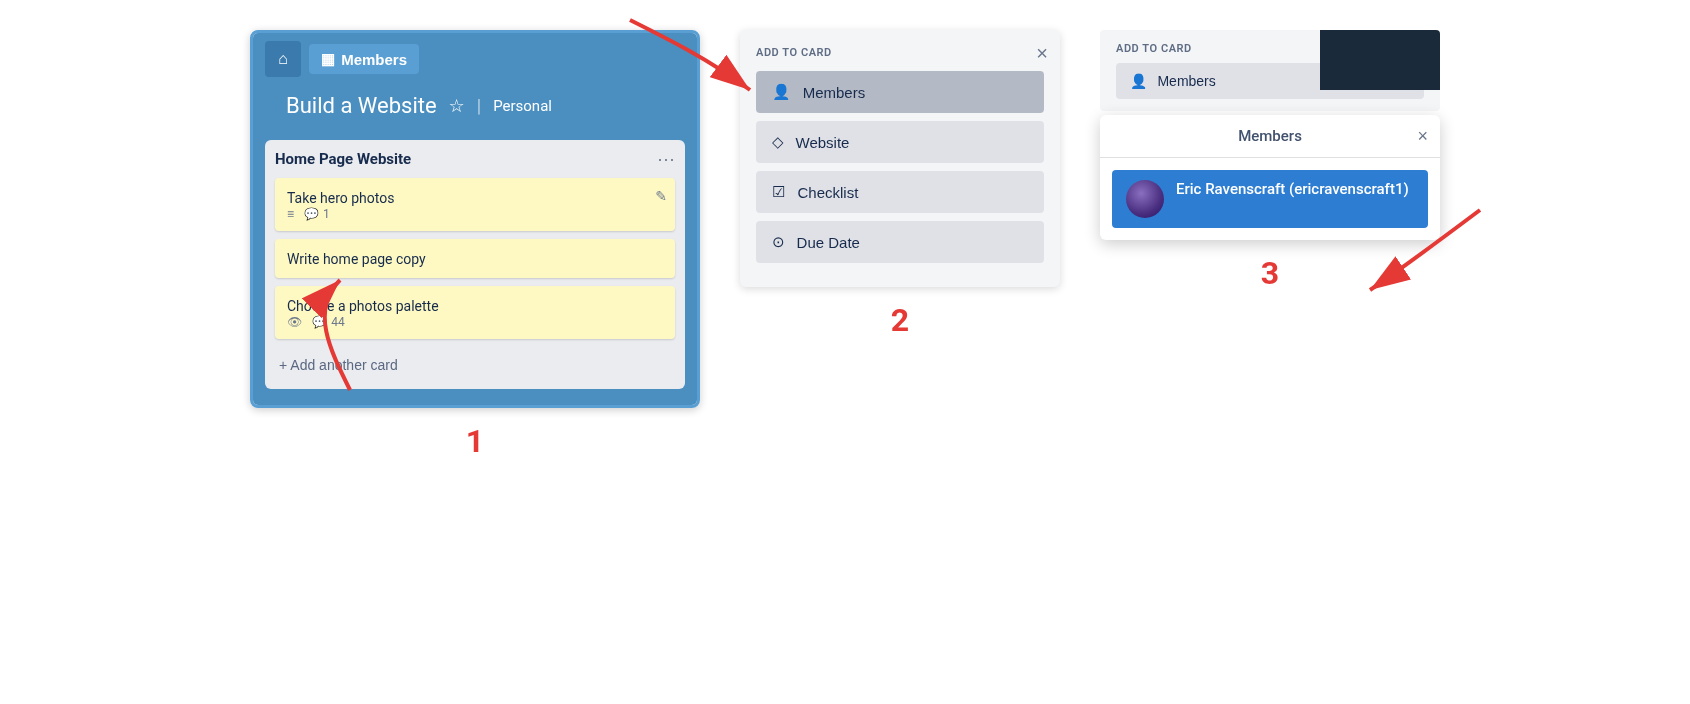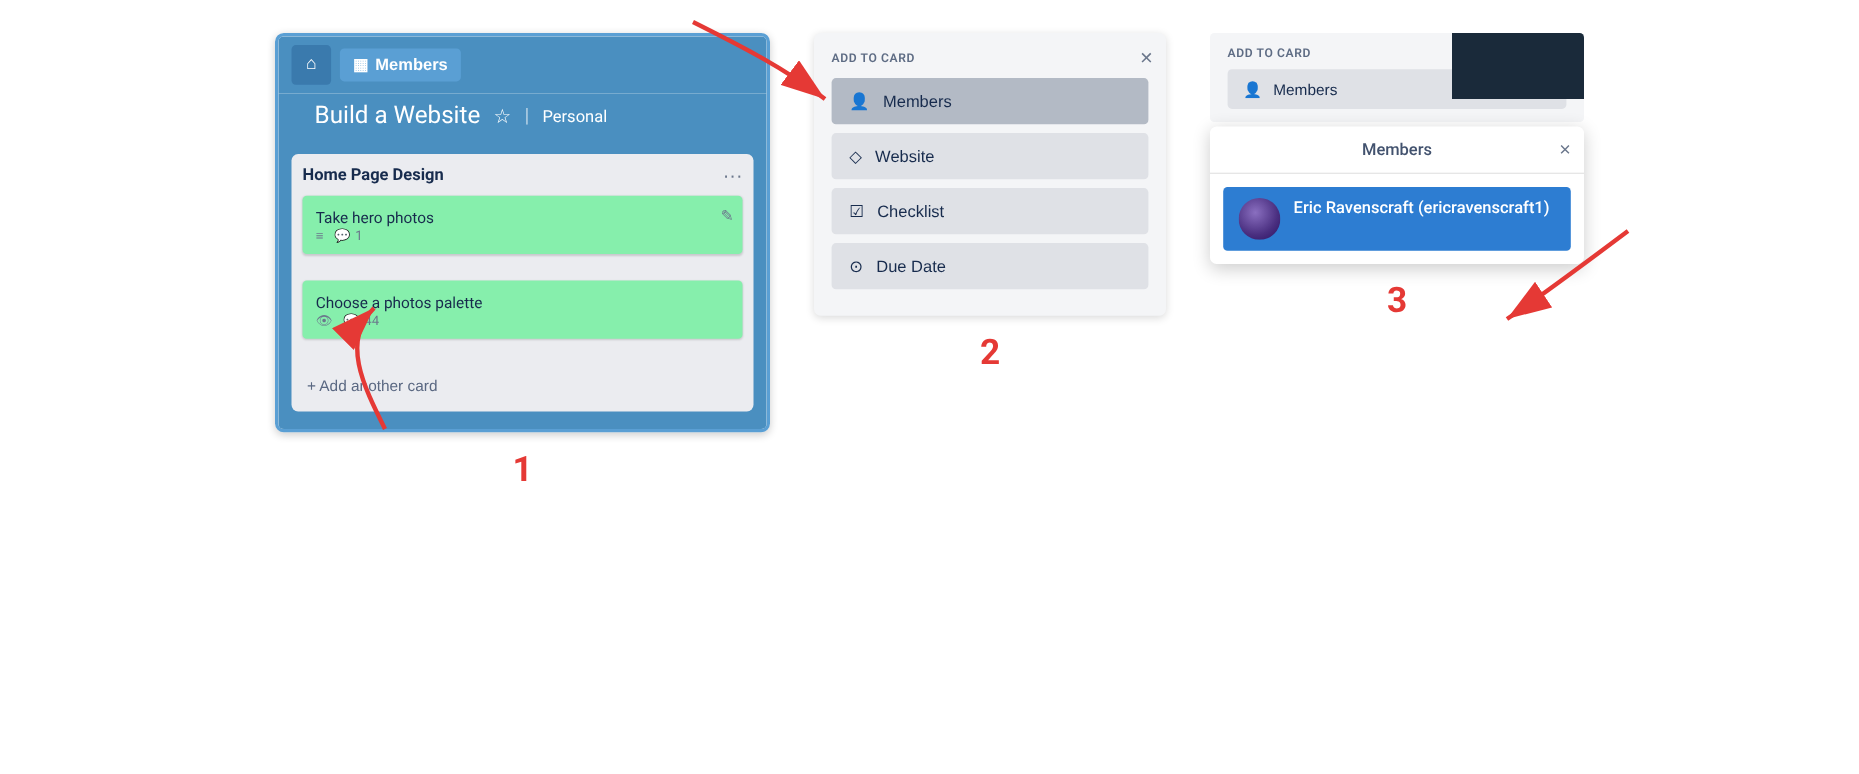--- a/index.html
+++ b/index.html
@@ -134,24 +134,24 @@
     .list-menu-btn {
       background: none;
       border: none;
       cursor: pointer;
       color: #6b778c;
       font-size: 18px;
       line-height: 1;
     }
 
     .card {
-      background: #86efac;
+      background: #fef9c3;
       border-radius: 4px;
       padding: 10px 12px;
-      margin-bottom: 24px;
+      margin-bottom: 8px;
       box-shadow: 0 1px 2px rgba(0,0,0,0.15);
       position: relative;
     }
 
     .card-title {
       font-size: 14px;
       color: #172b4d;
       margin-bottom: 6px;
     }
 
@@ -427,40 +427,43 @@
         <span class="board-title">Build a Website</span>
         <span class="star-icon">☆</span>
         <span class="separator">|</span>
         <span class="board-personal">Personal</span>
       </div>
 
       <div class="board-body">
         <div class="list-container">
           
           <div class="list-header">
-            <span class="list-title">Home Page Design</span>
+            <span class="list-title">Home Page Website</span>
             <button class="list-menu-btn">···</button>
           </div>
 
           
           <div class="card">
             <span class="card-title">Take hero photos</span>
             <span class="card-edit-icon">✎</span>
             <div class="card-meta">
               <span class="card-meta-item">
                 <span>≡</span>
               </span>
               <span class="card-meta-item">
                 <span>💬</span>
                 <span>1</span>
               </span>
             </div>
           </div>
 
           
+          <div class="card">
+            <span class="card-title">Write home page copy</span>
+          </div>
 
           
           <div class="card">
             <span class="card-title">Choose a photos palette</span>
             <div class="card-meta">
               <span class="card-meta-item">
                 <span>👁</span>
               </span>
               <span class="card-meta-item">
                 <span>💬</span>

